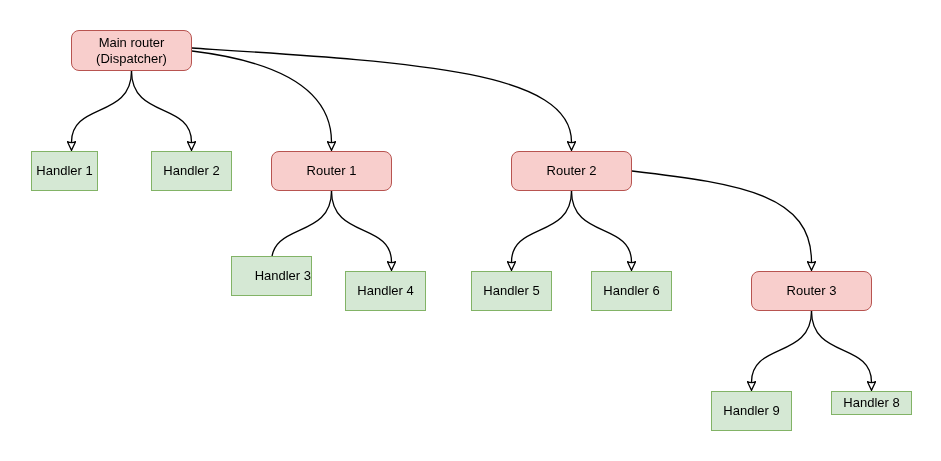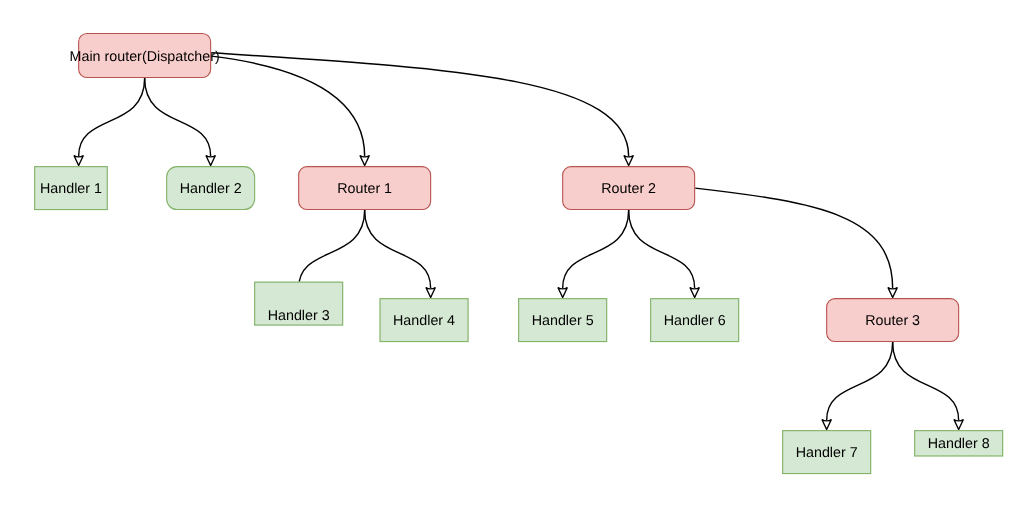--- a/index.html
+++ b/index.html
@@ -24,21 +24,21 @@
   }
   .edges path {
     fill: none;
     stroke: var(--edge, #000000);
     stroke-width: 1.3;
   }
   .node {
     position: absolute;
     box-sizing: border-box;
     display: flex;
-    flex-direction: row;
+    flex-direction: column;
     align-items: center;
     justify-content: center;
     font-size: 13px;
     line-height: 16px;
     color: var(--text, #000000);
     text-align: center;
     white-space: nowrap;
   }
   .node.router {
     background: var(--router-fill, #f8cecc);
@@ -77,21 +77,21 @@
 
   <div class="node router" style="left:71px; top:30px; width:121px; height:41px;">
     <span>Main router</span>
     <span>(Dispatcher)</span>
   </div>
 
   <div class="node handler" style="left:31px; top:151px; width:67px; height:40px;">
     <span>Handler 1</span>
   </div>
 
-  <div class="node handler" style="left:151px; top:151px; width:81px; height:40px;border-radius:10px;">
+  <div class="node handler" style="left:151px; top:151px; width:81px; height:40px;">
     <span>Handler 2</span>
   </div>
 
   <div class="node router" style="left:271px; top:151px; width:121px; height:40px;text-align:right;">
     <span>Router 1</span>
   </div>
 
   <div class="node router" style="left:511px; top:151px; width:121px; height:40px;">
     <span>Router 2</span>
   </div>
@@ -110,20 +110,20 @@
 
   <div class="node handler" style="left:591px; top:271px; width:81px; height:40px;">
     <span>Handler 6</span>
   </div>
 
   <div class="node router" style="left:751px; top:271px; width:121px; height:40px;">
     <span>Router 3</span>
   </div>
 
   <div class="node handler" style="left:711px; top:391px; width:81px; height:40px;">
-    <span>Handler 7</span>
+    <span>Handler 9</span>
   </div>
 
   <div class="node handler" style="left:831px; top:391px; width:81px; height:24px;">
     <span>Handler 8</span>
   </div>
 
 </div>
 
 </body></html>

